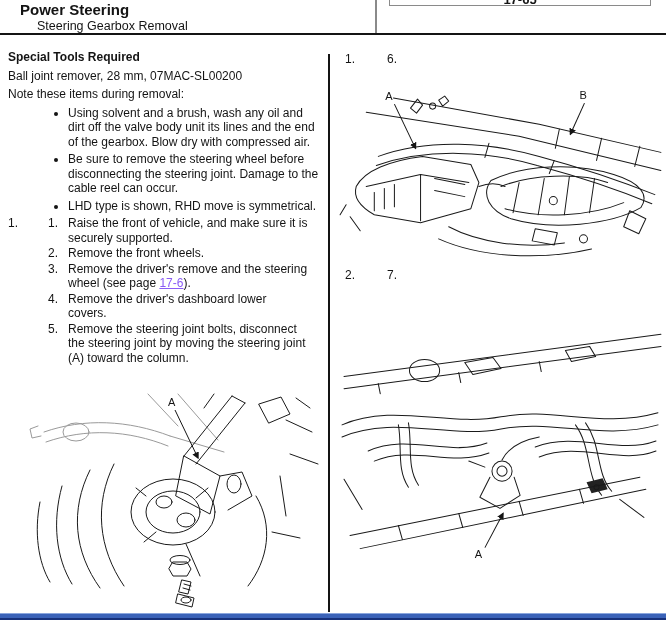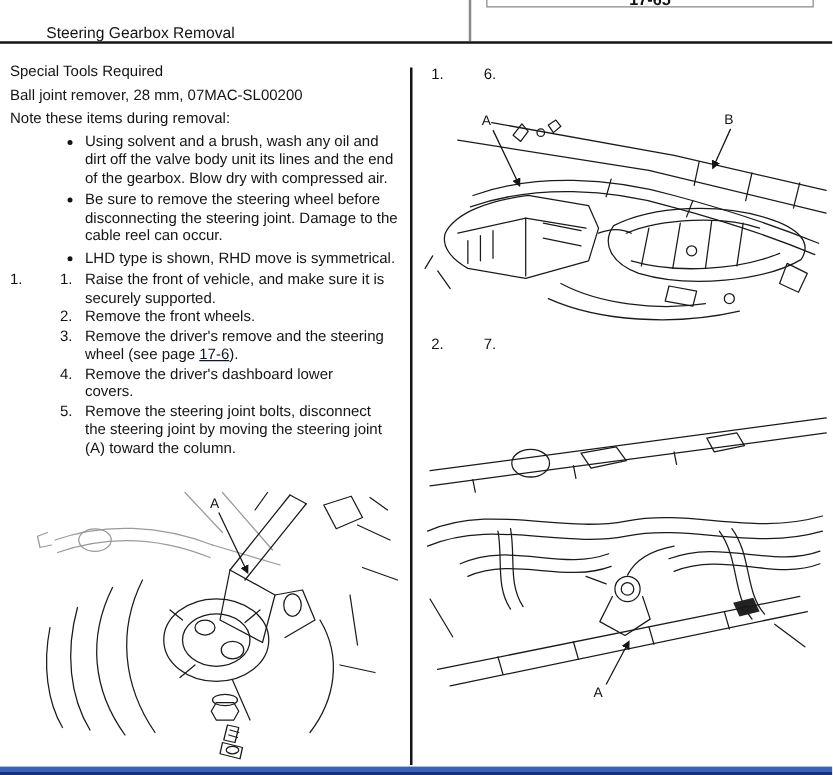--- a/index.html
+++ b/index.html
@@ -15,32 +15,32 @@
   .header-rule { position:absolute; left:0; top:33px; width:666px; height:2px; background:#141414; }
   .header-tick { position:absolute; left:375px; top:0; width:2px; height:33px; background:#8a8a8a; }
   .pagenum-box {
     position:absolute; left:389px; top:-21px; width:262px; height:27px;
     border:1px solid #8a8a8a; background:#fff; overflow:hidden;
     text-align:center; font-weight:bold; font-size:13px; line-height:40px;
   }
   
   .col-divider { position:absolute; left:328px; top:54px; width:2px; height:558px; background:#141414; }
   .left-col { position:absolute; left:8px; top:50px; width:316px; }
-  .h3 { font-weight:normal; margin-bottom:4px; }
+  .h3 { font-weight:bold; margin-bottom:4px; }
   .pline { margin-bottom:4px; }
   .pline:last-of-type { margin-bottom:3px; }
   ul.notes { list-style:disc; padding-left:60px; margin:3px 0 3px 0; }
   ul.notes li { margin-bottom:3px; width:252px; }
   .steps-block { display:flex; }
   .outer-num { width:40px; flex:0 0 40px; }
   ol.steps { list-style:none; }
   ol.steps li { display:flex; margin-bottom:1px; }
   .step-num { width:20px; flex:0 0 20px; }
   .step-text { width:240px; }
-  a.pglink { color:#0f172a; text-decoration:underline; cursor:pointer; }
+  a.pglink { color:#8b5cf6; text-decoration:underline; cursor:pointer; }
   .r-item { position:absolute; display:flex; left:345px; width:317px; }
   .r-item .outer-num { width:42px; flex:0 0 42px; }
   .r-item .step-num { width:19px; flex:0 0 19px; }
   .r-item .step-text { width:252px; }
   #item6 { top:52px; }
   #item7 { top:268px; }
   
   .fig { position:absolute; }
   #fig-steering { left:28px; top:392px; }
   #fig-aircleaner { left:338px; top:86px; }
@@ -50,20 +50,21 @@
   .viewer-bar {
     position:absolute; left:0; top:613px; width:666px; height:7px;
     background:linear-gradient(#8aa6dd 0 1px, #3a62b8 1px 5px, #16307a 5px 7px);
   }
 </style>
 </head>
 <body>
 
 <div class="page">
 
+  <div class="title">Power Steering</div>
   <div class="subtitle">Steering Gearbox Removal</div>
   <div class="header-tick"></div>
   <div class="pagenum-box">
     <span>17-65</span>
   </div>
   <div class="header-rule"></div>
 
   <div class="col-divider"></div>
 
   <div class="left-col">

